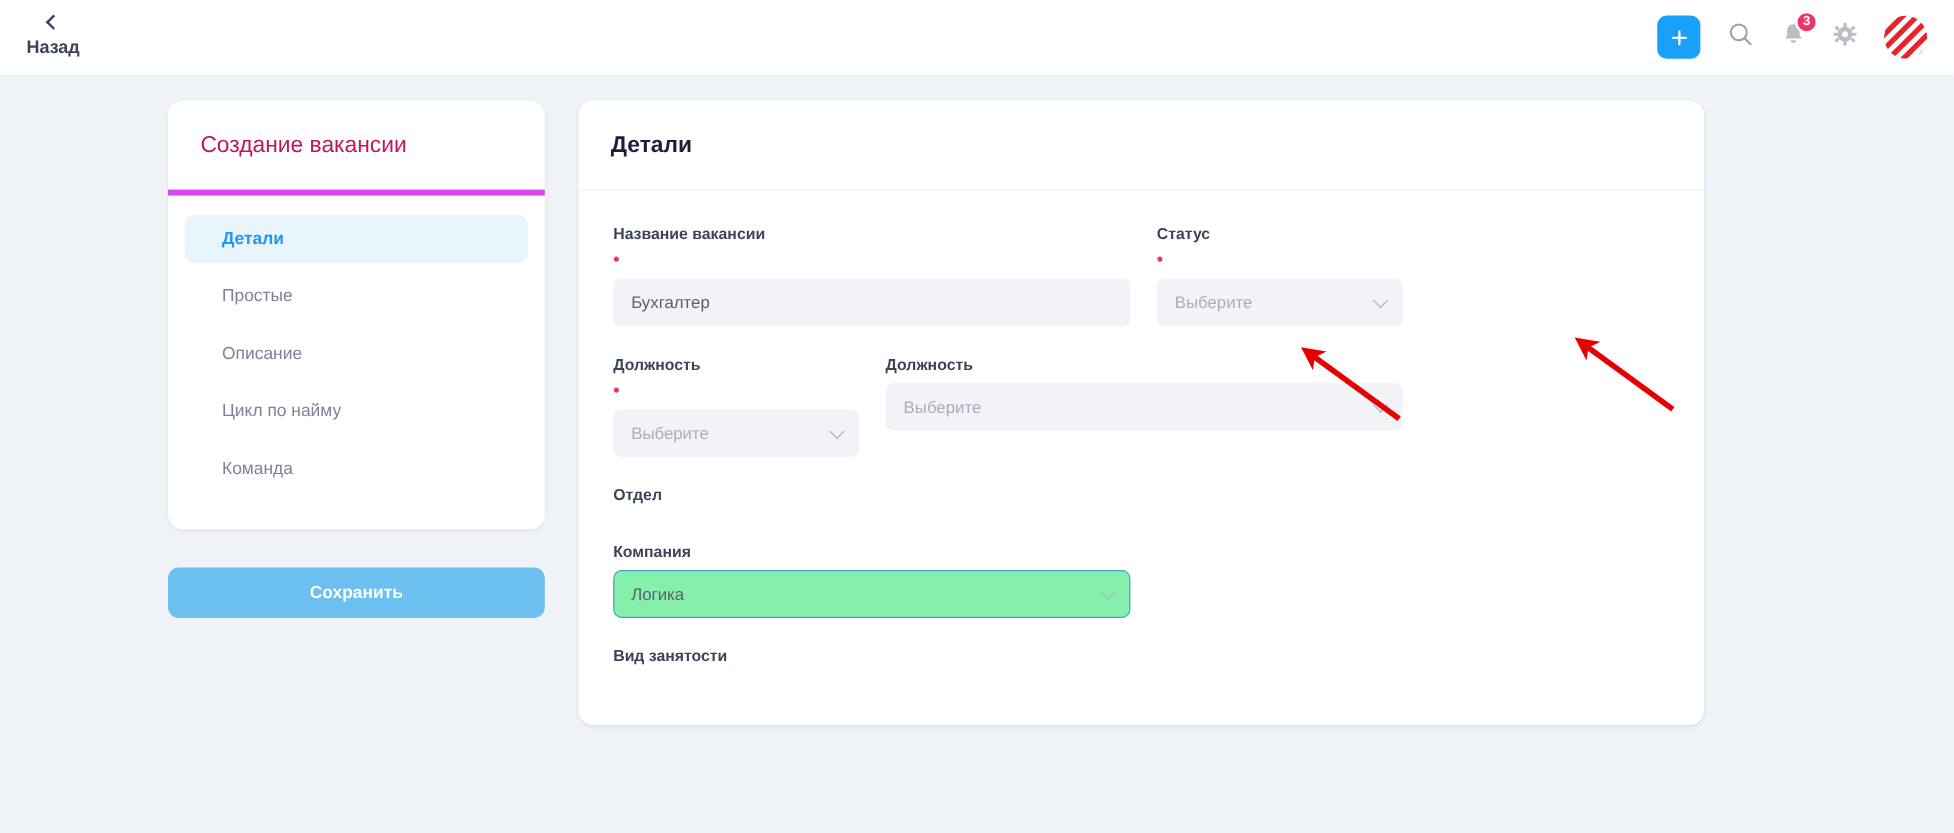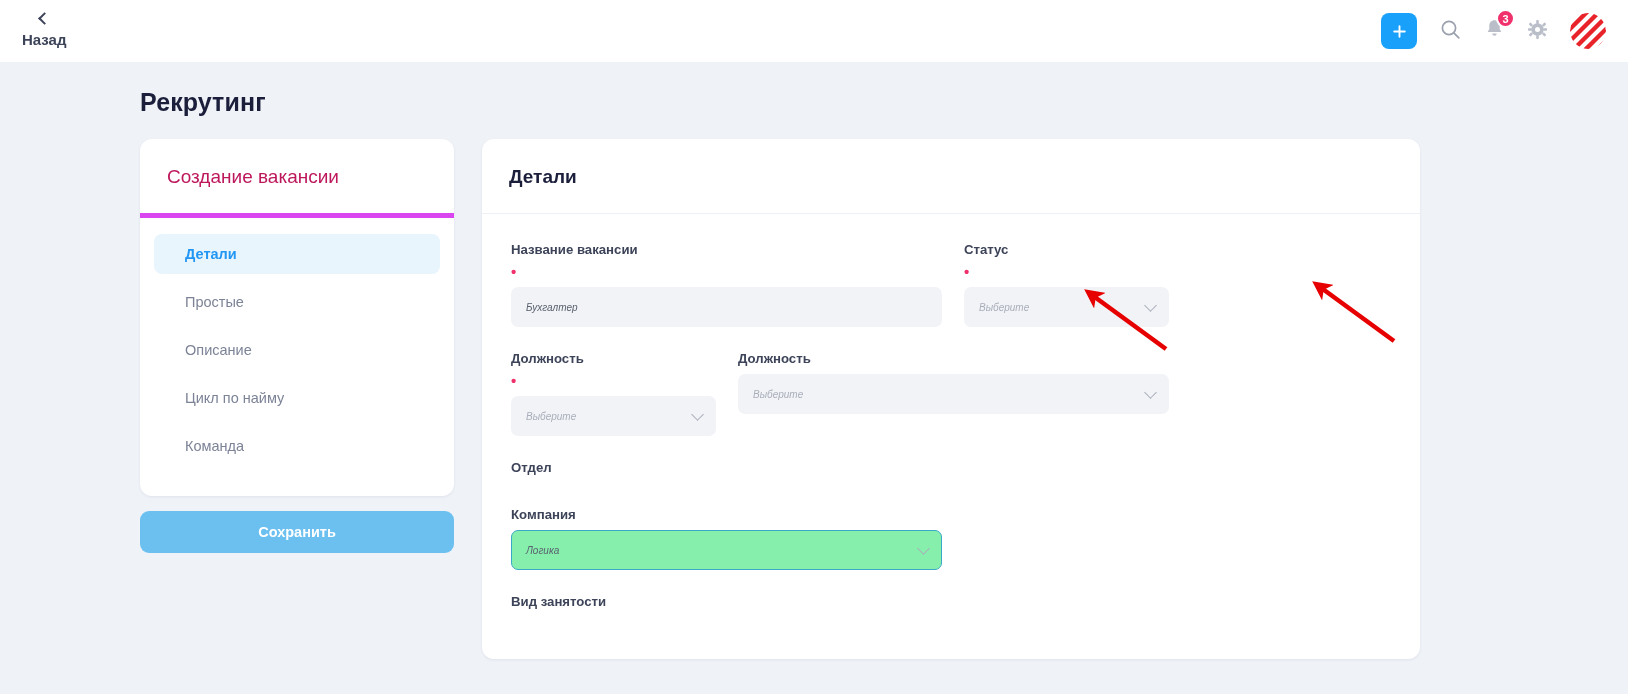--- a/index.html
+++ b/index.html
@@ -87,21 +87,21 @@
   .nav-item {
     height: 40px; display: flex; align-items: center;
     padding: 0 0 0 31px; border-radius: 8px;
     font-size: 14.5px; color: #7c8397; font-weight: 400;
     cursor: pointer; margin-bottom: 8px;
   }
   .nav-item.active {
     background: #e9f5fd; color: #2196f3; font-weight: 700;
   }
   .save-btn {
-    margin-top: 15px; width: 314px; height: 42px;
+    margin-top: 32px; width: 314px; height: 42px;
     border: none; border-radius: 9px;
     background: #6cc0f0; color: #fff;
     font-size: 14.5px; font-weight: 700;
     font-family: "Liberation Sans", sans-serif;
     cursor: pointer;
   }
 
   
   .main-col { flex: 1 1 auto; }
   .main-card { overflow: hidden; min-height: 520px; }
@@ -120,22 +120,22 @@
   .f-label {
     font-size: 13.2px; font-weight: 700; color: #3d4459;
     margin-bottom: 8px; display: flex; align-items: flex-start; gap: 7px; flex-direction: column;
   }
   .req { color: #f0316c; font-size: 15px; line-height: 1; }
   .control {
     height: 40px; border-radius: 7px;
     background: #f2f3f6; border: 1px solid transparent;
     display: flex; align-items: center;
     padding: 0 13px 0 14px;
-    font-size: 10px; color: #59606f;
-    position: relative; cursor: pointer; font-style: italic;
+    font-size: 14px; color: #59606f;
+    position: relative; cursor: pointer;
   }
   .control.focused {
     border-color: #3aa9c7; background: #86efac;
   }
   .control .val { flex: 1 1 auto; }
   .control .ph { flex: 1 1 auto; color: #a9aebb; }
   .chev-down {
     width: 9px; height: 9px;
     border-right: 1.6px solid #a9aebb;
     border-bottom: 1.6px solid #a9aebb;
@@ -224,21 +224,20 @@
               <path d="M18 46 L46 18"></path>
             <path d="M24 52 L52 24"></path>
           </g>
         </g>
       </svg>
     </div>
   </div>
 </div>
 
 <div class="page">
-  <div class="page-title">Рекрутинг</div>
 
   <div class="content">
 
     <div class="sidebar-col">
       <div class="card side-card">
         <div class="side-head">Создание вакансии</div>
         <div class="side-nav">
           <div class="nav-item active">
             <span>Детали</span>
           </div>

